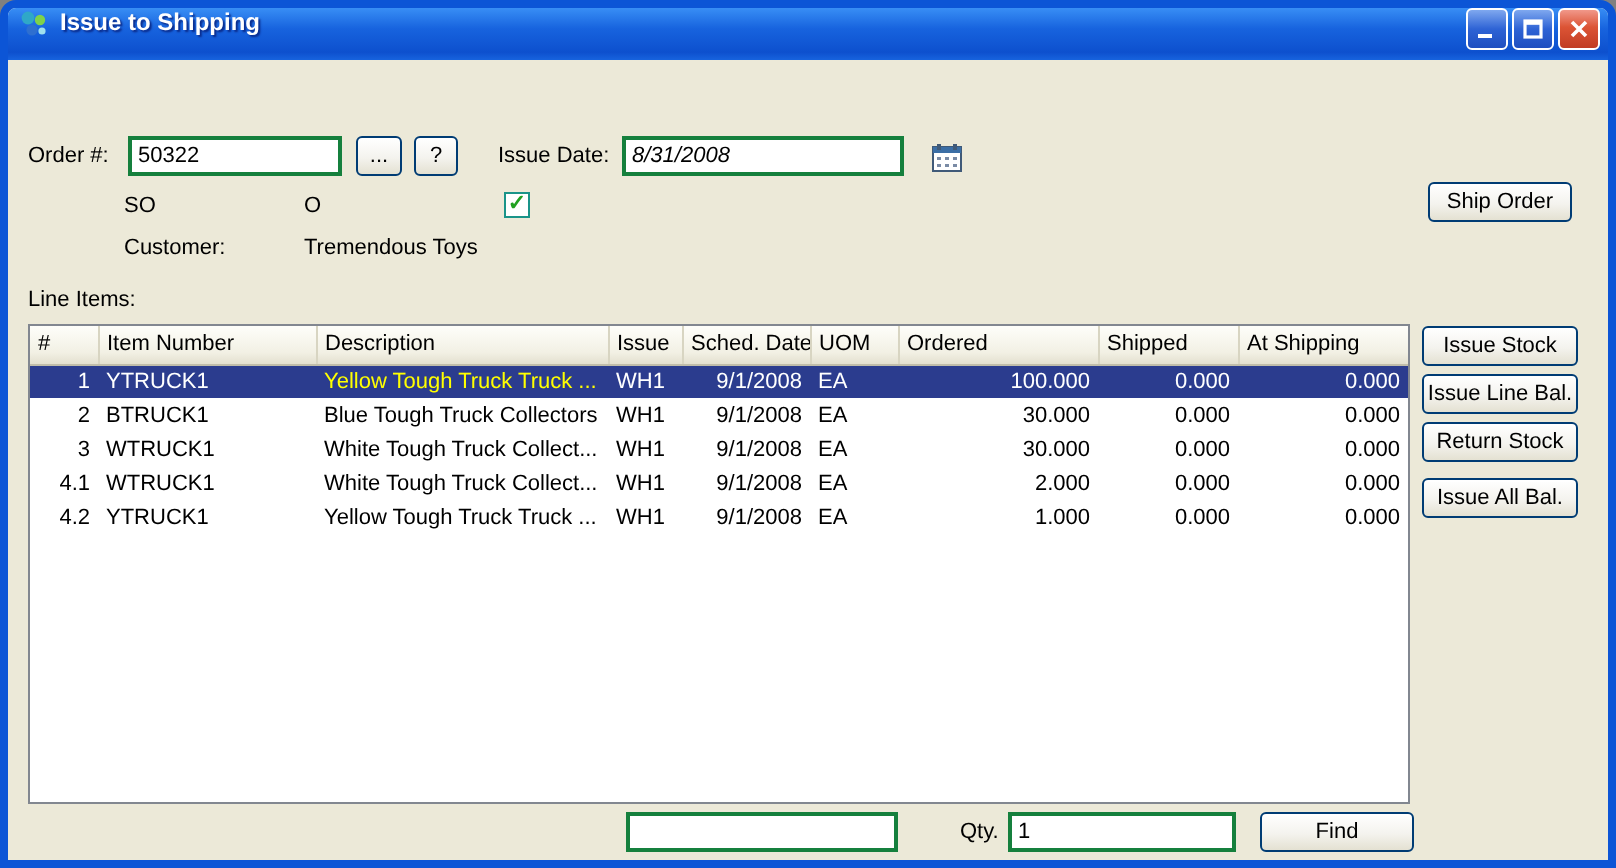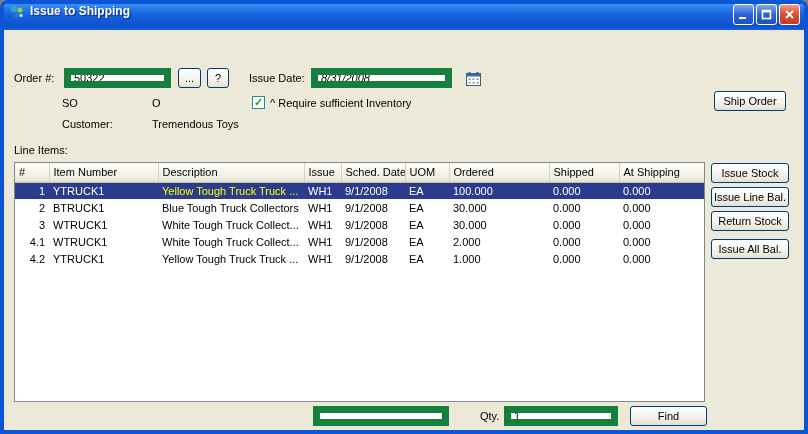--- a/index.html
+++ b/index.html
@@ -39,21 +39,21 @@
     display: inline-flex; align-items: center; justify-content: center;
     background: linear-gradient(180deg,#7FA8EF 0%,#2E63D5 50%,#1F4FC0 100%);
     cursor: default;
   }
   .win-btn.close { background: linear-gradient(180deg,#F1988A 0%,#DC5435 45%,#C13C23 100%); }
   
   .client { position: relative; height: 400px; background: #ECE9D8; margin-top: 32px; }
   .lbl { position: absolute; color: #000; line-height: 14px; white-space: nowrap; }
   .xpinput {
     position: absolute;
-    border: 7px solid #15803d;
+    border: 2px solid #15803d;
     background: #fff;
     font: 11px "Liberation Sans", sans-serif;
     padding: 2px 3px;
     height: 20px;
   }
   .xpbtn {
     position: absolute;
     border: 1px solid #003C74;
     border-radius: 3px;
     background: linear-gradient(180deg,#FFFFFF 0%,#F4F3EE 55%,#E4E1D2 100%);
@@ -95,21 +95,21 @@
   }
   table.grid td {
     height: 17px;
     padding: 0 4px;
     white-space: nowrap; overflow: hidden;
     color: #000;
   }
   th.h-num { text-align: center; }
   th.h-date, th.h-ordered, th.h-shipped, th.h-at_shipping { text-align: right; }
   td.c-num { text-align: right; padding-right: 7px; }
-  td.c-date, td.c-ordered, td.c-shipped, td.c-at_shipping { }
+  td.c-date, td.c-ordered, td.c-shipped, td.c-at_shipping { text-align: right; }
   td.c-num, td.c-item, td.c-desc, td.c-site { color: #0000C8; }
   tr.selected td { background: #2B3C8E; color: #fff; }
   tr.selected td.c-desc { color: #FFFF00; }
 </style>
 </head>
 <body>
 
 <div class="window">
 
   <div class="titlebar">
@@ -166,21 +166,20 @@
       </svg>
     </span>
 
     <button class="xpbtn" style="left:710px; top:29px; width:72px">Ship Order</button>
 
     <span class="lbl" style="left:58px; top:34px">SO</span>
     <span class="lbl" style="left:148px; top:34px">O</span>
     <span class="xpcheck" style="left:248px; top:34px">
         <span>✓</span>
       </span>
-    <span class="lbl" style="left:266px; top:34px">^ Require sufficient Inventory</span>
 
     <span class="lbl" style="left:58px; top:55px">Customer:</span>
     <span class="lbl" style="left:148px; top:55px">Tremendous Toys</span>
 
     <span class="lbl" style="left:10px; top:81px">Line Items:</span>
 
     <div class="table-wrap">
       <table class="grid">
         <colgroup>
           <col style="width:34px">

